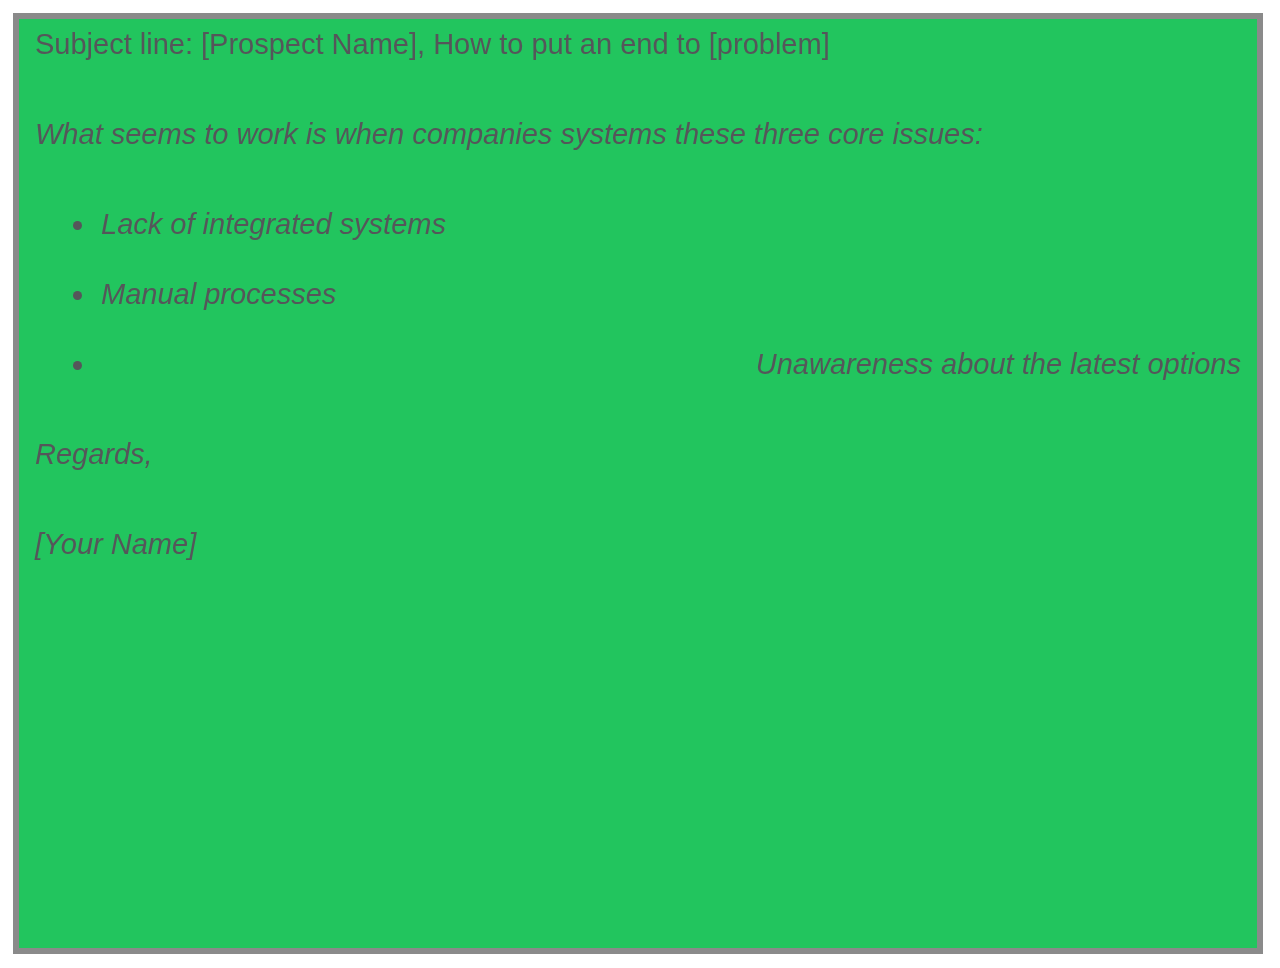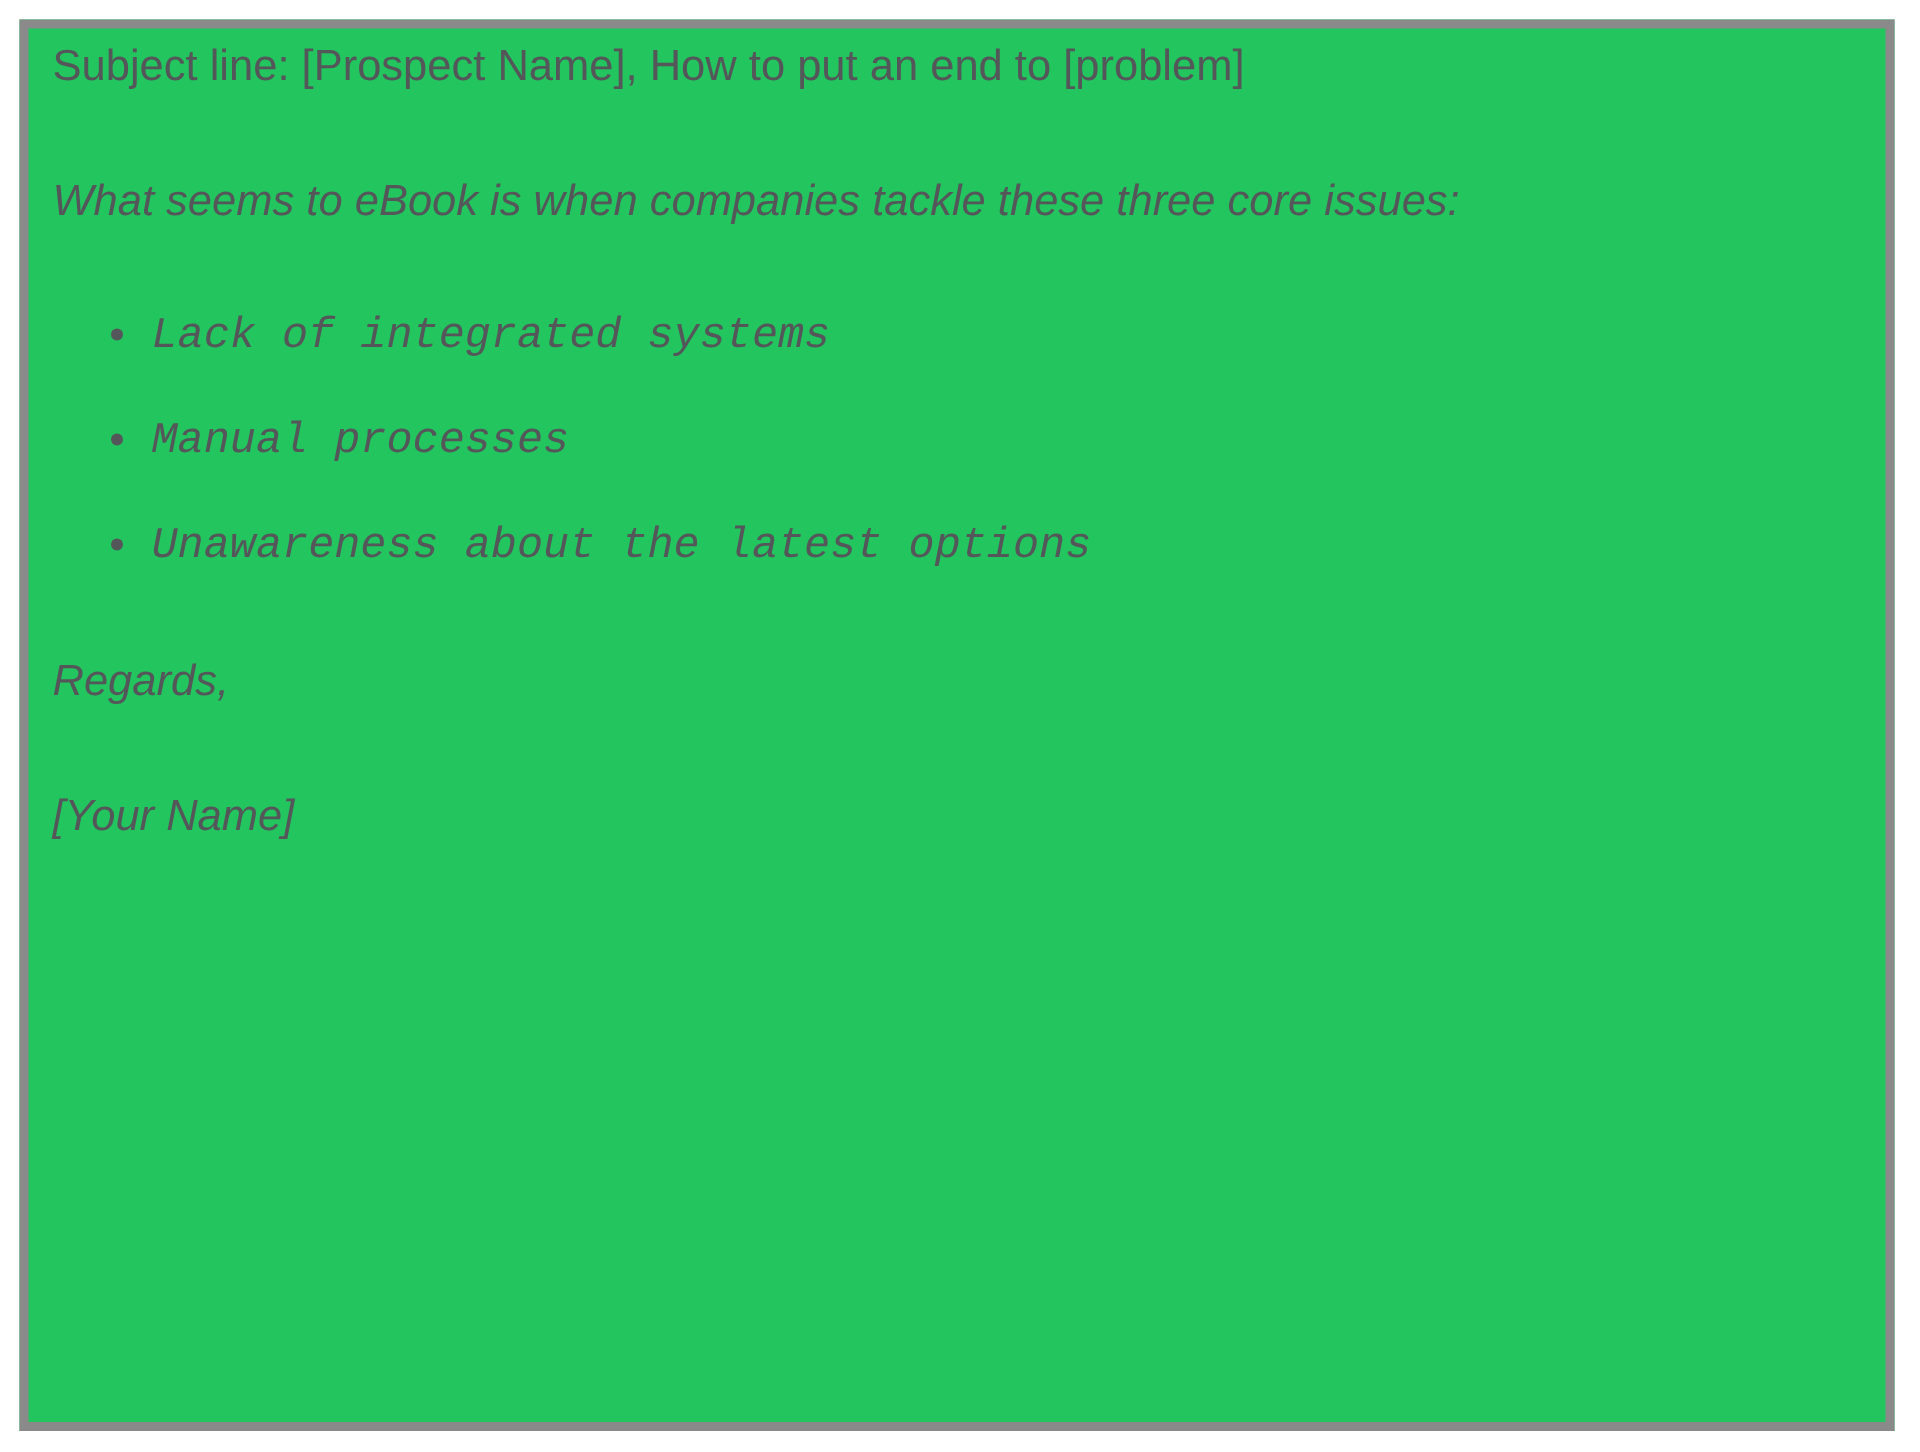--- a/index.html
+++ b/index.html
@@ -31,39 +31,39 @@
     margin: 40px 0;
   }
   .para:last-child {
     margin-bottom: 0;
   }
   ul.issues {
     font-style: italic;
     margin: 40px 0;
     padding-left: 62px;
     list-style-type: disc;
-    font-family: Liberation Mono, monospace;
   }
   ul.issues li {
     margin-bottom: 20px;
     padding-left: 4px;
   }
   ul.issues li:last-child {
     margin-bottom: 0;
+    text-align: right;
   }
 </style>
 </head>
 <body>
 
 <div class="frame">
   <p class="subject">Subject line: [Prospect Name], How to put an end to [problem]</p>
 
 
 
-  <p class="para">What seems to eBook is when companies tackle these three core issues:</p>
+  <p class="para">What seems to work is when companies systems these three core issues:</p>
 
   <ul class="issues">
     <li>Lack of integrated systems</li>
     <li>Manual processes</li>
     <li>Unawareness about the latest options</li>
   </ul>
 
 
   <p class="para">Regards,</p>
 

